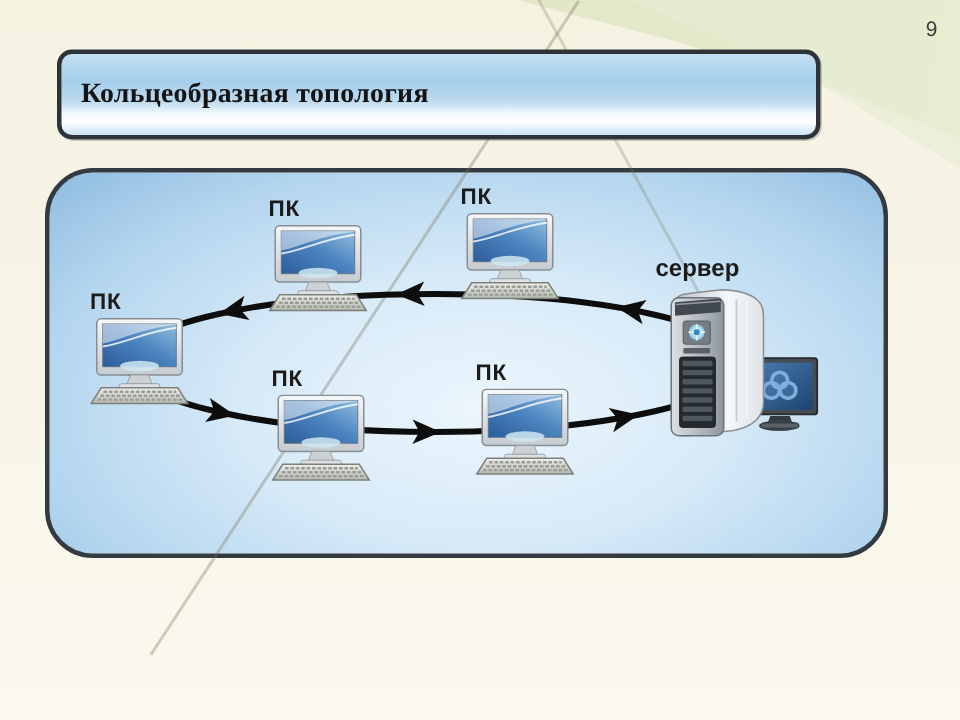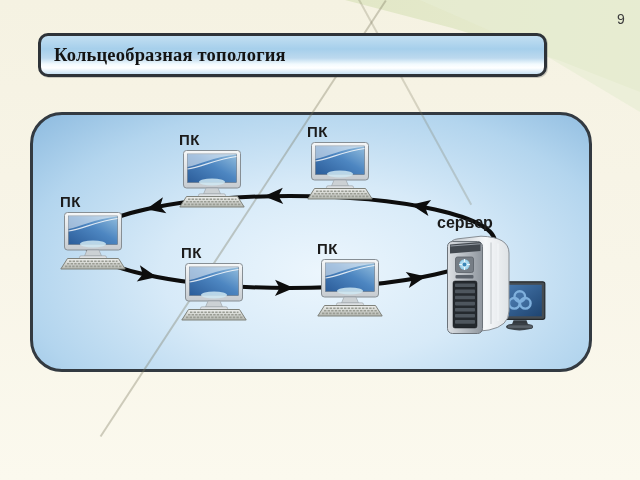--- a/index.html
+++ b/index.html
@@ -16,21 +16,21 @@
   .bg-green-2{
     background:#e7ecd2;opacity:.65;
     clip-path:polygon(420px 0px,640px 0px,640px 112px,543px 54px);
   }
   .decor-line{position:absolute;top:0;width:1.5px;z-index:3;transform-origin:0 0;}
   .decor-line-a{left:385px;height:521px;background:rgba(118,115,88,.34);transform:rotate(33.2deg);}
   .decor-line-b{left:358px;height:234px;background:rgba(118,115,88,.26);transform:rotate(-28.7deg);}
   .page-number{position:absolute;left:608px;top:11px;width:26px;text-align:center;
     font-size:14px;color:#3c3c3c;z-index:6;}
   .title-bar{
-    position:absolute;left:38px;top:33px;width:509px;height:44px;box-sizing:border-box;
+    position:absolute;left:38px;top:33px;width:509px;height:60px;box-sizing:border-box;
     border:3px solid #2e3338;border-radius:10px;z-index:6;
     background:linear-gradient(180deg,#c2dff2 0%,#a6cfeb 34%,#bcd9ee 58%,#f2fafe 74%,#ffffff 84%,#c9e2f4 100%);
     display:flex;align-items:center;padding-left:13px;
     box-shadow:1px 1px 0 rgba(70,70,70,.25);
   }
   .title-text{
     font-family:"Liberation Serif",serif;font-weight:bold;font-size:18.5px;
     color:#141414;letter-spacing:.2px;white-space:nowrap;
   }
   .panel{
@@ -136,21 +136,21 @@
     <path d="M8.5 17 C20 15,34 7,57.5 4.5 L57.5 4 L8.5 4 Z" fill="#ffffff" opacity="0.5"></path>
     <path d="M8.5 19 C22 17,38 9,57.5 6.5" stroke="#ffffff" stroke-width="1.2" opacity="0.8" fill="none"></path>
     <ellipse cx="33" cy="32" rx="13" ry="3.5" fill="#cfe8f2" opacity="0.85"></ellipse>
     <path d="M27 38 L39 38 L41.5 44 L24.5 44 Z" fill="#ccd1d4" stroke="#959ca1" stroke-width="0.6"></path>
     <rect x="19.5" y="43.8" width="27" height="3.6" rx="1.6" fill="#dde1e4" stroke="#959ca1" stroke-width="0.6"></rect>
     <path d="M7.5 46.5 L58.5 46.5 L65.2 57 L0.8 57 Z" fill="url(#g-kbd)" stroke="#7e817a" stroke-width="1"></path>
     <path d="M9 49.2 L57.5 49.2" stroke="#999c93" stroke-width="1.6" stroke-dasharray="2.4 1.2" fill="none"></path>
     <path d="M7 51.8 L60 51.8" stroke="#999c93" stroke-width="1.6" stroke-dasharray="2.4 1.2" fill="none"></path>
     <path d="M5 54.4 L62.5 54.4" stroke="#999c93" stroke-width="1.6" stroke-dasharray="2.4 1.2" fill="none"></path>
   </svg></div>
-      <div class="node server" style="left: 437px; top: 171px; margin-top: 43px;">
+      <div class="node server" style="left: 437px; top: 171px;">
         <div class="server-label">сервер</div>
         <svg class="server-monitor-svg" width="52" height="52" viewBox="0 0 52 52">
     <rect x="0.8" y="0.8" width="50" height="37.5" rx="2" fill="#454c52" stroke="#24292d" stroke-width="1.2"></rect>
     <rect x="3.8" y="3.8" width="44" height="31.5" fill="url(#g-mscr)"></rect>
     <g fill="rgba(120,170,225,0.2)" stroke="#7fb0dd" stroke-width="2.4">
       <circle cx="25.8" cy="15.5" r="5.3"></circle>
             <circle cx="20.3" cy="22.3" r="5.3"></circle>
             <circle cx="31.3" cy="22.3" r="5.3"></circle>
     </g>
     <path d="M19.5 39.3 L32.5 39.3 L34 43.5 L18 43.5 Z" fill="#343a40"></path>

